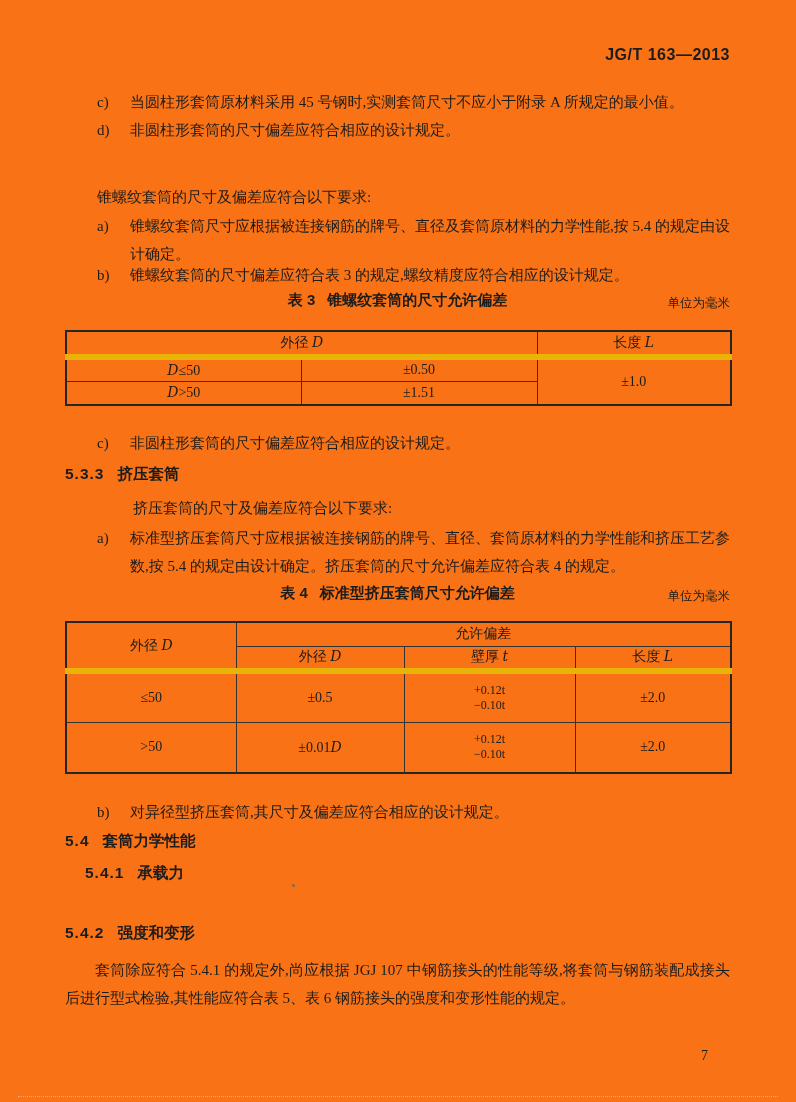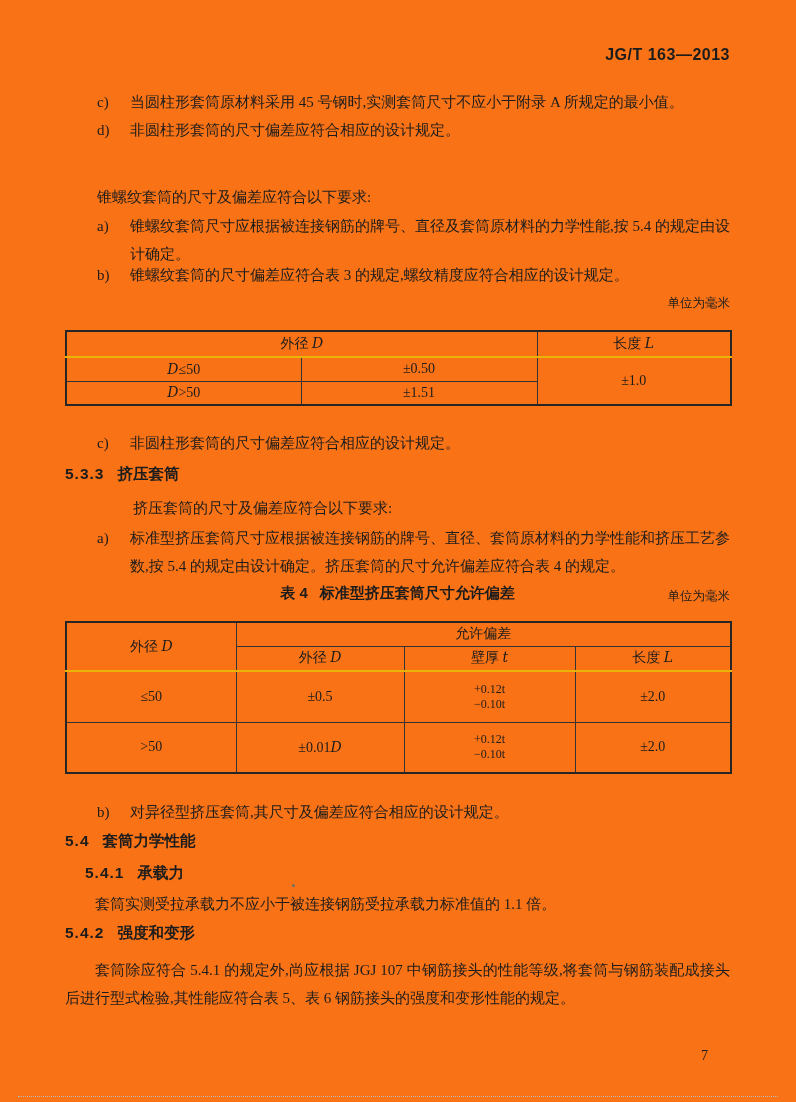--- a/index.html
+++ b/index.html
@@ -38,21 +38,21 @@
     font-family:"Liberation Sans","DejaVu Sans",sans-serif; font-weight:700; font-size:15px; }
   .cap-no { margin-right:12px; }
   .unit { position:absolute; right:0; bottom:1px; font-size:12.5px; font-weight:400;
     font-family:"Liberation Serif","DejaVu Serif",serif; }
 
   
   table { border-collapse:collapse; table-layout:fixed; width:665px;
     border:2px solid #262626; }
   td { border:1px solid #333; text-align:center; vertical-align:middle;
     font-size:14px; padding:0; }
-  .bb2 { border-bottom:2px solid #eab308;margin-left:32px; }
+  .bb2 { border-bottom:6px solid #eab308;margin-left:32px; }
   .t3 .r-hdr td { height:26px; }
   .t3 .r-d td { height:24px; }
   .t4 .r-h1 td { height:24px; }
   .t4 .r-h2 td { height:25px; }
   .t4 .r-d td { height:51px; }
   .var { font-style:italic; font-family:"DejaVu Serif",serif; }
   .wall-lines { display:inline-block; text-align:left; font-size:12px; line-height:15px; }
 
   
   .page-number { position:absolute; top:1048px; right:88px; font-size:14px; }
@@ -87,20 +87,23 @@
   <div class="list-item" style="top:212px;">
     <span class="li-label">a)</span>
     <div class="li-text">锥螺纹套筒尺寸应根据被连接钢筋的牌号、直径及套筒原材料的力学性能,按 5.4 的规定由设计确定。</div>
   </div>
   <div class="list-item" style="top:261px;">
     <span class="li-label">b)</span>
     <div class="li-text">锥螺纹套筒的尺寸偏差应符合表 3 的规定,螺纹精度应符合相应的设计规定。</div>
   </div>
 
   <div class="abs caption-row" style="top:291px;">
+    <div class="caption">
+      <span class="cap-no">表 3</span><span>锥螺纹套筒的尺寸允许偏差</span>
+    </div>
     <span class="unit">单位为毫米</span>
   </div>
 
   <table class="t3" style="position:absolute; left:65px; top:330px;">
     <colgroup>
         <col style="width:235px">
         <col style="width:236px">
         <col style="width:194px">
       </colgroup>
     <tbody>
@@ -191,21 +194,20 @@
   </div>
 
   <div class="abs heading" style="top:831px;">
     <span class="h-num">5.4</span><span>套筒力学性能</span>
   </div>
 
   <div class="abs heading" style="top:863px;margin-left:20px;">
     <span class="h-num">5.4.1</span><span>承载力</span>
   </div>
 
-  <div class="abs para" style="top:893px; line-height:22px;">套筒实测受拉承载力不应小于被连接钢筋受拉承载力标准值的 1.1 倍。</div>
 
   <div class="abs heading" style="top:923px;">
     <span class="h-num">5.4.2</span><span>强度和变形</span>
   </div>
 
   <div class="abs para" style="top:956px;">套筒除应符合 5.4.1 的规定外,尚应根据 JGJ 107 中钢筋接头的性能等级,将套筒与钢筋装配成接头后进行型式检验,其性能应符合表 5、表 6 钢筋接头的强度和变形性能的规定。</div>
 
   <div class="page-number">7</div>
 
   <div class="speck"></div>

